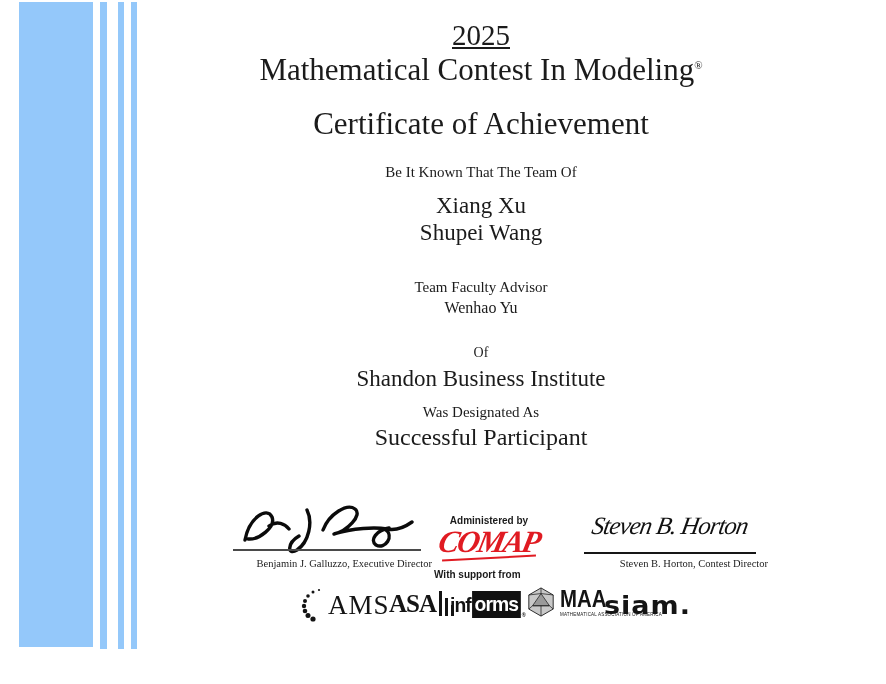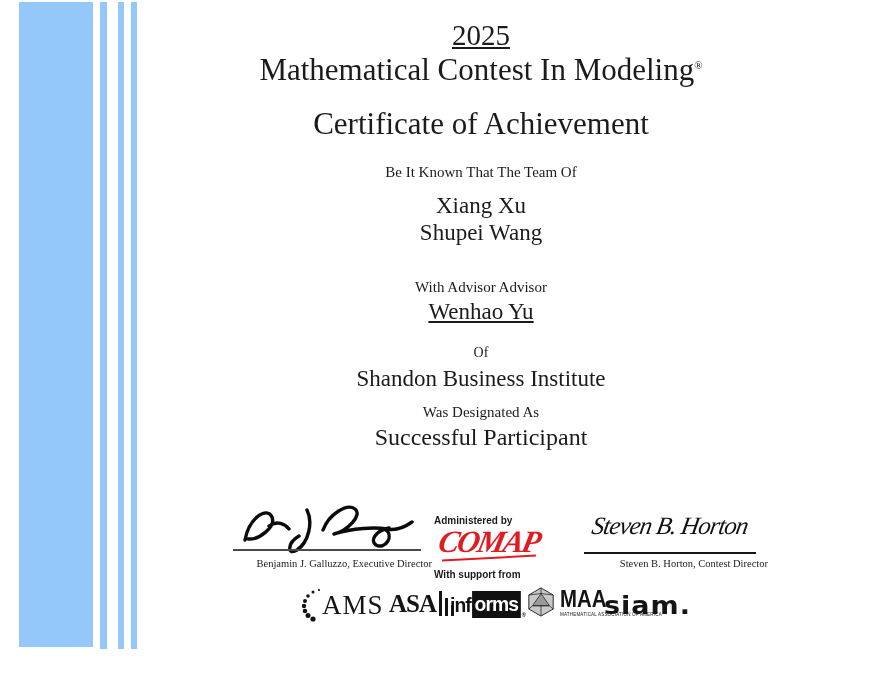--- a/index.html
+++ b/index.html
@@ -17,50 +17,50 @@
 
   
   .line { position:absolute; left:76px; width:810px; text-align:center; }
   #year             { top:19px;  font-size:29px;text-decoration:underline; }
   #title-line1      { top:52px;  font-size:31px;text-align:center; }
   #title-line1 sup  { font-size:11px; }
   #title-line2      { top:106px; font-size:31px; }
   #team-intro       { top:164px; font-size:15px; }
   #team-members     { top:192px; font-size:23px; line-height:27px; }
   #advisor-label    { top:279px; font-size:15px; }
-  #advisor-name     { top:299px; font-size:23px;text-decoration:underline; }
+  #advisor-name     { top:299px; font-size:16px; }
   #of-label         { top:345px; font-size:14px; }
   #institution      { top:366px; font-size:23px; }
   #designation-label{ top:404px; font-size:15px; }
   #designation      { top:424px; font-size:24px; }
 
   
   #galluzzo-sig  { position:absolute; left:235px; top:498px; }
   #galluzzo-line { position:absolute; left:233px; top:549px; width:188px; height:2px; background:#4a4a4a; }
   #galluzzo-label{ position:absolute; left:224px; top:558px; width:208px; text-align:right; font-size:10.5px; }
 
-  #administered-by { position:absolute; left:434px; top:515px; width:110px; text-align:left;
+  #administered-by { position:absolute; left:434px; top:515px; width:110px; text-align:center;
                      font-family:"Liberation Sans",sans-serif; font-weight:bold; font-size:10px; }
   #comap-logo    { position:absolute; left:434px; top:524px; width:110px; text-align:center;
                    color:#e01b22; font-style:italic; font-weight:bold; font-size:31px;
                    letter-spacing:-2px; transform:skewX(-12deg); }
   #comap-swash   { position:absolute; left:442px; top:557px; width:94px; height:2px;
                    background:#e01b22; transform:rotate(-3deg); }
   #support-from  { position:absolute; left:434px; top:569px; width:110px; text-align:left;
                    font-family:"Liberation Sans",sans-serif; font-weight:bold; font-size:10px; }
 
   #horton-sig    { position:absolute; left:582px; top:512px; width:176px; text-align:center;
                    font-style:italic; font-size:25px; letter-spacing:-1px; transform:skewX(-10deg);
                    color:#111; white-space:nowrap; }
   #horton-line   { position:absolute; left:584px; top:552px; width:172px; height:2px; background:#161616; }
   #horton-label  { position:absolute; left:572px; top:558px; width:196px; text-align:right; font-size:10.5px; }
 
   
   .logo { position:absolute; display:flex; align-items:center; color:#141414; }
-  #logo-ams     { left:300px; top:588px; gap:0; font-size:27px; letter-spacing:1px;text-align:right; }
+  #logo-ams     { left:300px; top:588px; gap:6px; font-size:27px; letter-spacing:1px;text-align:right; }
   #logo-asa     { left:389px; top:589px; font-size:25px; font-weight:bold; letter-spacing:-1px; }
   #logo-asa svg { margin-left:3px; }
   #logo-informs { left:450px; top:591px; font-family:"Liberation Sans",sans-serif; font-weight:bold;
                   font-size:21px; letter-spacing:-1px; transform:scaleX(0.92); transform-origin:left center; }
   #logo-informs .boxed { background:#111; color:#fff; padding:1px 3px 2px 3px; margin-left:1px; }
   #logo-informs .reg   { font-size:6px; align-self:flex-end; margin-left:1px; }
   #logo-maa     { left:526px; top:587px; gap:4px; align-items:flex-start; }
   #logo-maa .maa-word { font-family:"Liberation Sans",sans-serif; font-weight:bold; font-size:24px;
                         line-height:24px; letter-spacing:0px; transform:scaleX(0.85); transform-origin:left center; }
   #logo-maa .maa-tag  { font-family:"Liberation Sans",sans-serif; font-size:4.5px; letter-spacing:0.2px;
@@ -83,21 +83,21 @@
 
 <div class="line" id="title-line2">Certificate of Achievement</div>
 
 <div class="line" id="team-intro">Be It Known That The Team Of</div>
 
 <div class="line" id="team-members">
   <div>Xiang Xu</div>
   <div>Shupei Wang</div>
 </div>
 
-<div class="line" id="advisor-label">With Advisor Advisor</div>
+<div class="line" id="advisor-label">Team Faculty Advisor</div>
 <div class="line" id="advisor-name">Wenhao Yu</div>
 <div class="line" id="of-label">Of</div>
 <div class="line" id="institution">Shandon Business Institute</div>
 <div class="line" id="designation-label">Was Designated As</div>
 <div class="line" id="designation">Successful Participant</div>
 
 <div id="galluzzo-sig">
   <svg width="190" height="58" viewBox="0 0 190 58" aria-hidden="true">
     <path class="ink" d="M10,42 C14,20 32,8 37,19 C41,29 24,42 13,41 M34,28 C42,22 50,26 54,31"></path>
     <path class="ink" d="M72,12 C78,24 74,44 62,52 C52,58 52,45 64,38"></path>

